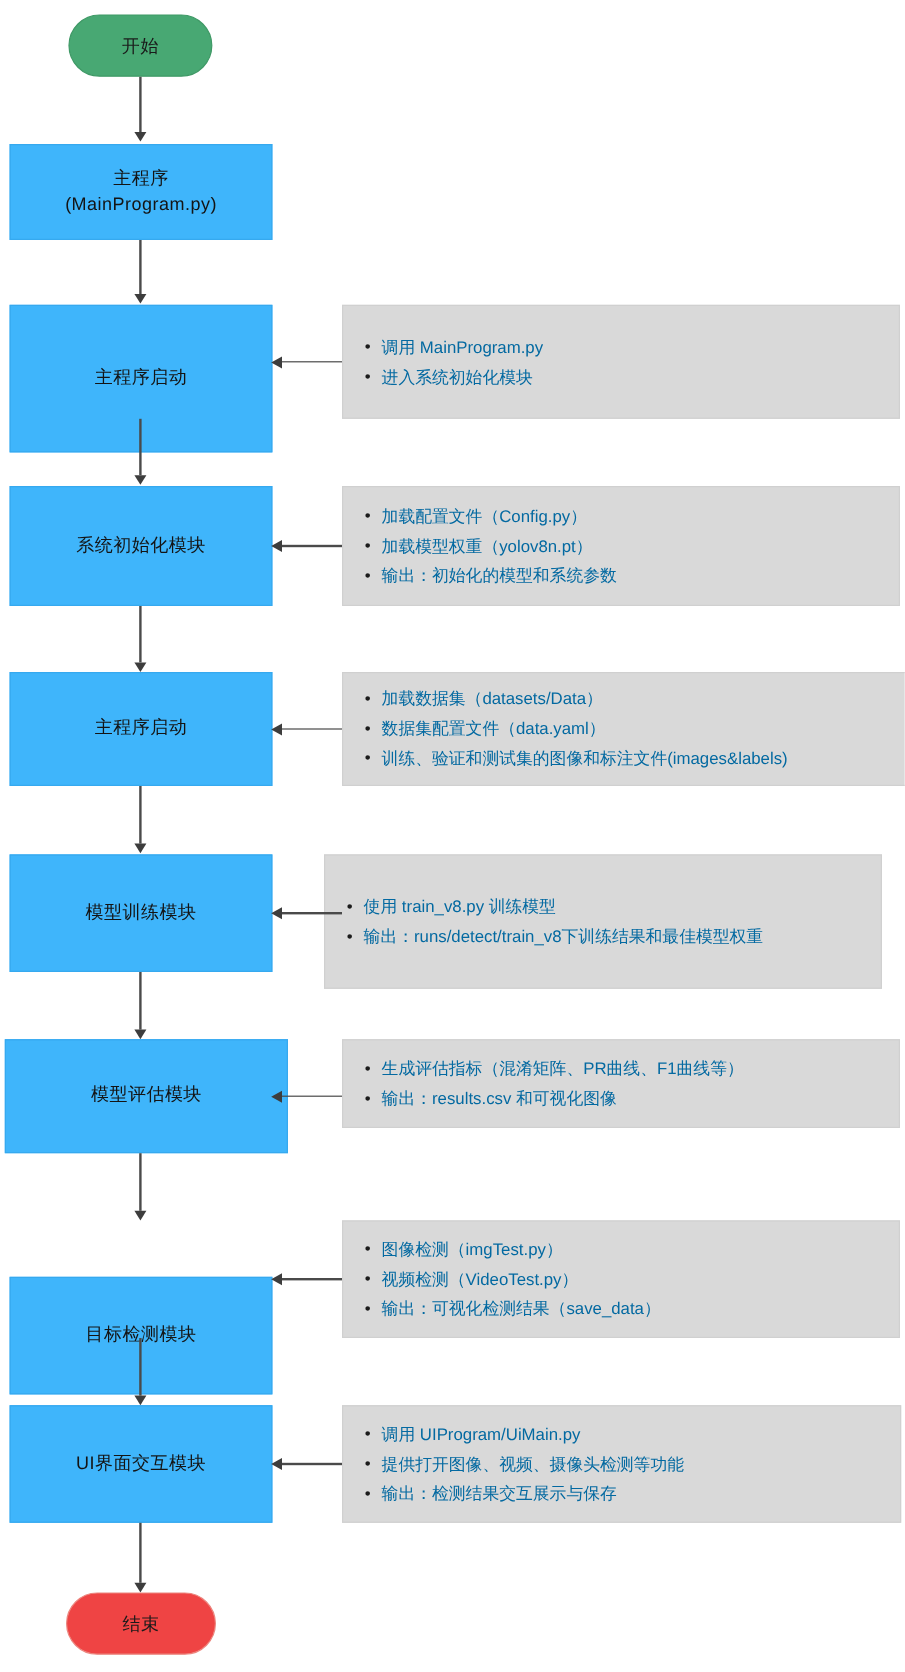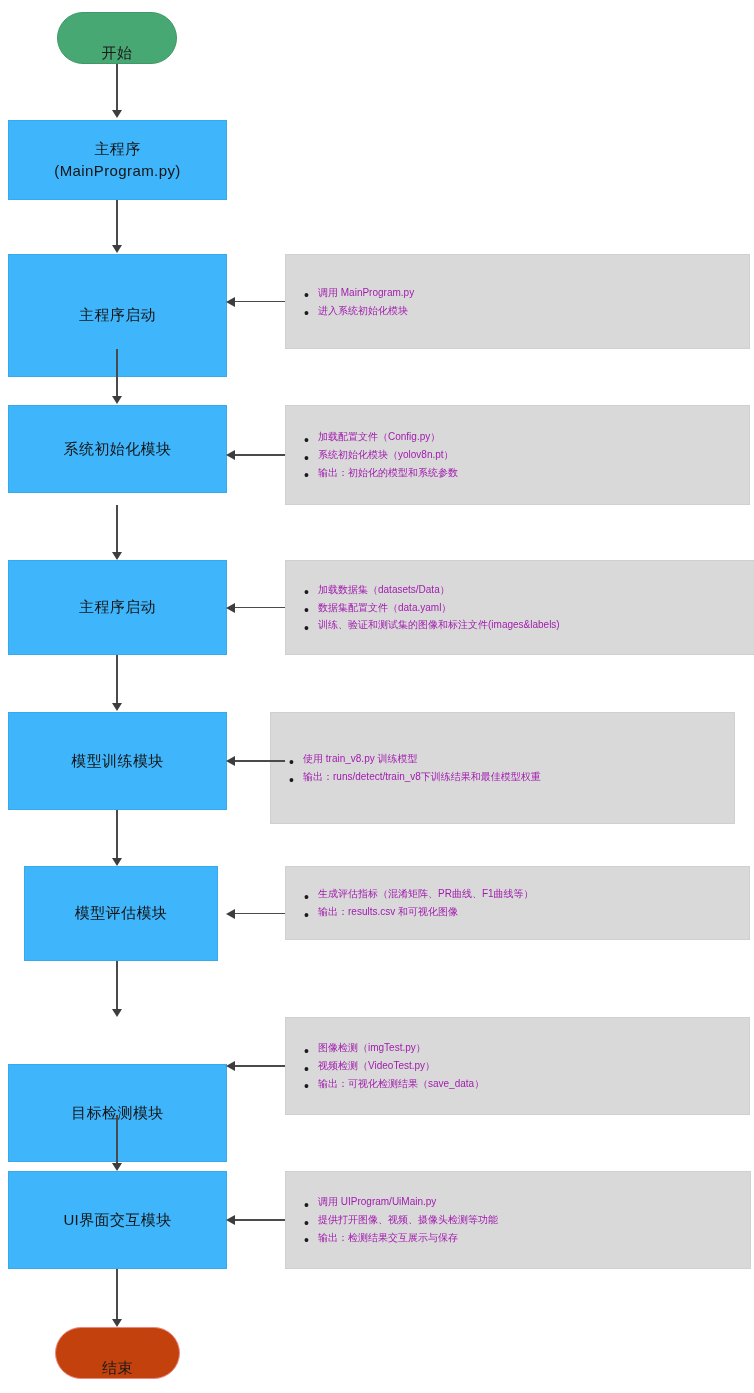--- a/index.html
+++ b/index.html
@@ -17,34 +17,34 @@
     width: 754px;
     height: 1393px;
     background: #ffffff;
     overflow: hidden;
   }
 
   
   .terminal {
     position: absolute;
     display: flex;
-    align-items: flex-end;
+    align-items: center;
     justify-content: center;
     border-radius: 26px;
     font-size: 15px;
     color: #1a1a1a;
     letter-spacing: 0.5px;
     box-sizing: border-box;
   }
   .terminal.start {
     background: #48a873;
     border: 1px solid #3f9966;
   }
   .terminal.end {
-    background: #c2410c;
+    background: #ef4444;
     border: 1px solid #ec867f;
   }
 
   
   .process {
     position: absolute;
     display: flex;
     align-items: center;
     justify-content: center;
     background: #3fb5fb;
@@ -72,22 +72,22 @@
     justify-content: center;
     padding: 6px 14px 6px 18px;
   }
   .note ul {
     margin: 0;
     padding: 0;
     list-style: none;
   }
   .note li {
     position: relative;
-    font-size: 10px;
-    color: #a21caf;
+    font-size: 14px;
+    color: #0369a1;
     line-height: 1.78;
     padding-left: 14px;
     white-space: nowrap;
   }
   .note li::before {
     content: "•";
     position: absolute;
     left: 0;
     top: -0.5px;
     font-size: 14px;
@@ -148,27 +148,27 @@
     <ul>
       <li>调用 MainProgram.py</li>
       <li>进入系统初始化模块</li>
     </ul>
   </div>
   <div class="hline" style="left:234px; top:300.6px; width:51px;"></div>
   <div class="hhead" style="left:226px; top:296.5px;"></div>
   <div class="vline" style="left:116.2px; top:349px; height:47px;"></div>
   <div class="vhead" style="left:112px; top:396px;"></div>
 
-  <div class="process" style="left:8px; top:405px; width:219px; height:88px;">
+  <div class="process" style="left:8px; top:405px; width:219px; height:100px;">
     <span class="plabel">系统初始化模块</span>
   </div>
   <div class="note" style="left:285px; top:405px; width:465px; height:100px;">
     <ul>
       <li>加载配置文件（Config.py）</li>
-      <li>系统初始化模块（yolov8n.pt）</li>
+      <li>加载模型权重（yolov8n.pt）</li>
       <li>输出：初始化的模型和系统参数</li>
     </ul>
   </div>
   <div class="hline" style="left:234px; top:454.2px; width:51px;"></div>
   <div class="hhead" style="left:226px; top:450px;"></div>
   <div class="vline" style="left:116.2px; top:505px; height:47px;"></div>
   <div class="vhead" style="left:112px; top:552px;"></div>
 
   <div class="process" style="left:8px; top:560px; width:219px; height:95px;">
     <span class="plabel">主程序启动</span>
@@ -192,21 +192,21 @@
     <ul>
       <li>使用 train_v8.py 训练模型</li>
       <li>输出：runs/detect/train_v8下训练结果和最佳模型权重</li>
     </ul>
   </div>
   <div class="hline" style="left:234px; top:760.2px; width:51px;"></div>
   <div class="hhead" style="left:226px; top:756px;"></div>
   <div class="vline" style="left:116.2px; top:810px; height:48px;"></div>
   <div class="vhead" style="left:112px; top:858px;"></div>
 
-  <div class="process" style="left:24px; top:866px; width:194px; height:95px;">
+  <div class="process" style="left:4px; top:866px; width:236px; height:95px;">
     <span class="plabel">模型评估模块</span>
   </div>
   <div class="note" style="left:285px; top:866px; width:465px; height:74px;">
     <ul>
       <li>生成评估指标（混淆矩阵、PR曲线、F1曲线等）</li>
       <li>输出：results.csv 和可视化图像</li>
     </ul>
   </div>
   <div class="hline" style="left:234px; top:912.6px; width:51px;"></div>
   <div class="hhead" style="left:226px; top:908.5px;"></div>

